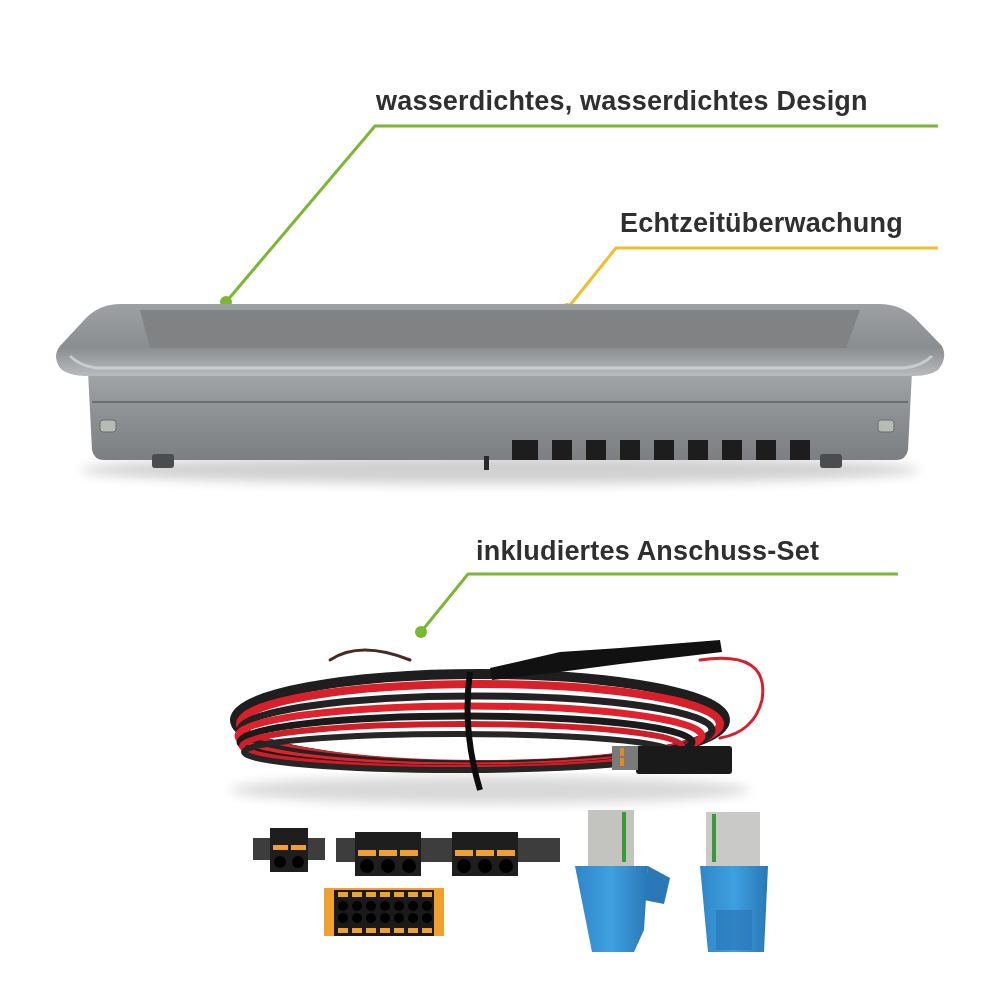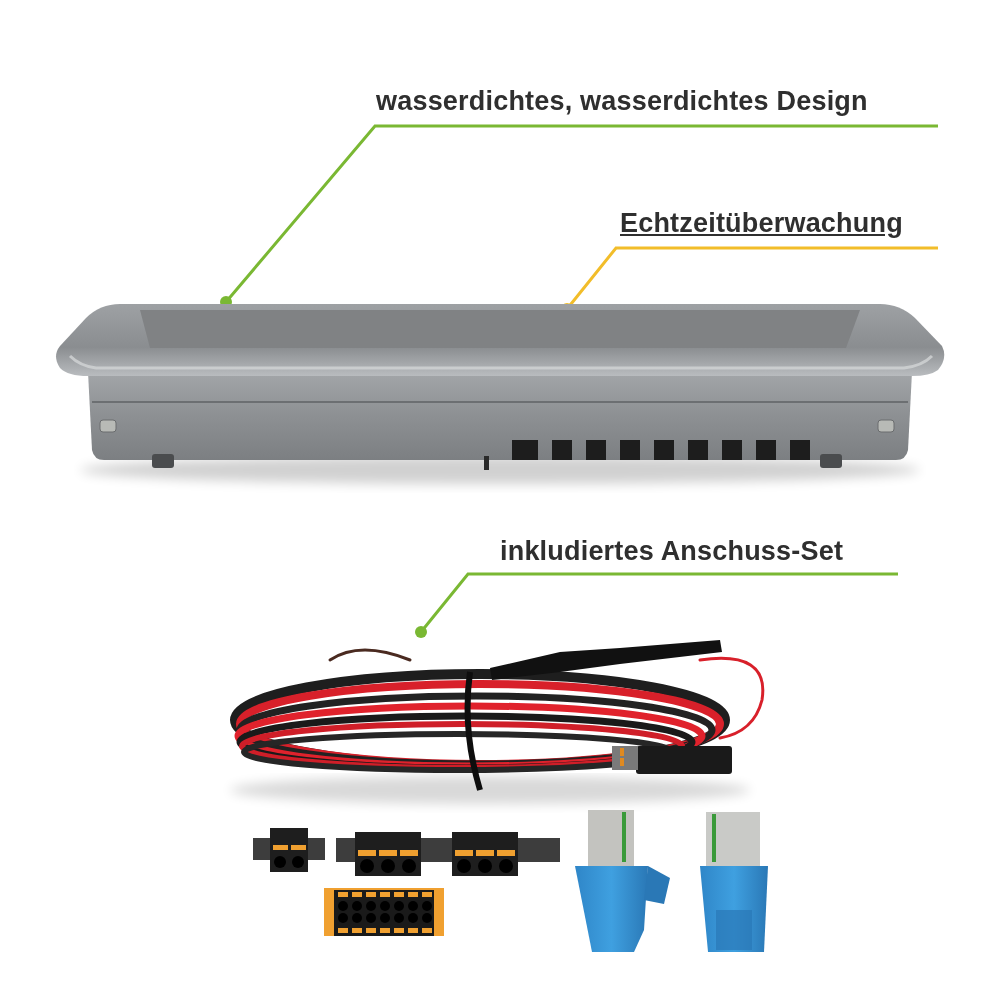--- a/index.html
+++ b/index.html
@@ -4,22 +4,22 @@
 <style>
   html,body{margin:0;padding:0;background:#ffffff;}
   body{width:1000px;height:1000px;position:relative;overflow:hidden;font-family:"Liberation Sans","DejaVu Sans",sans-serif;}
   .callout-text{position:absolute;font-weight:bold;color:#2f2f2f;font-size:27px;letter-spacing:0.2px;white-space:nowrap;}
   svg.overlay{position:absolute;left:0;top:0;}
 </style>
 </head>
 <body>
 
 <div class="callout-text" style="left:376px;top:86px;">wasserdichtes, wasserdichtes Design</div>
-<div class="callout-text" style="left:620px;top:208px;text-decoration:underline;">Echtzeitüberwachung</div>
-<div class="callout-text" style="left:476px;top:536px;margin-left:24px;">inkludiertes Anschuss-Set</div>
+<div class="callout-text" style="left:620px;top:208px;">Echtzeitüberwachung</div>
+<div class="callout-text" style="left:476px;top:536px;">inkludiertes Anschuss-Set</div>
 
 <svg class="overlay" width="1000" height="1000" viewBox="0 0 1000 1000">
   <defs>
     <linearGradient id="bezel" x1="0" y1="0" x2="0" y2="1">
       <stop offset="0" stop-color="#9ea1a4"></stop>
       <stop offset="0.6" stop-color="#8a8d90"></stop>
       <stop offset="1" stop-color="#b9bcbf"></stop>
     </linearGradient>
     <linearGradient id="body" x1="0" y1="0" x2="0" y2="1">
       <stop offset="0" stop-color="#a3a6a9"></stop>

